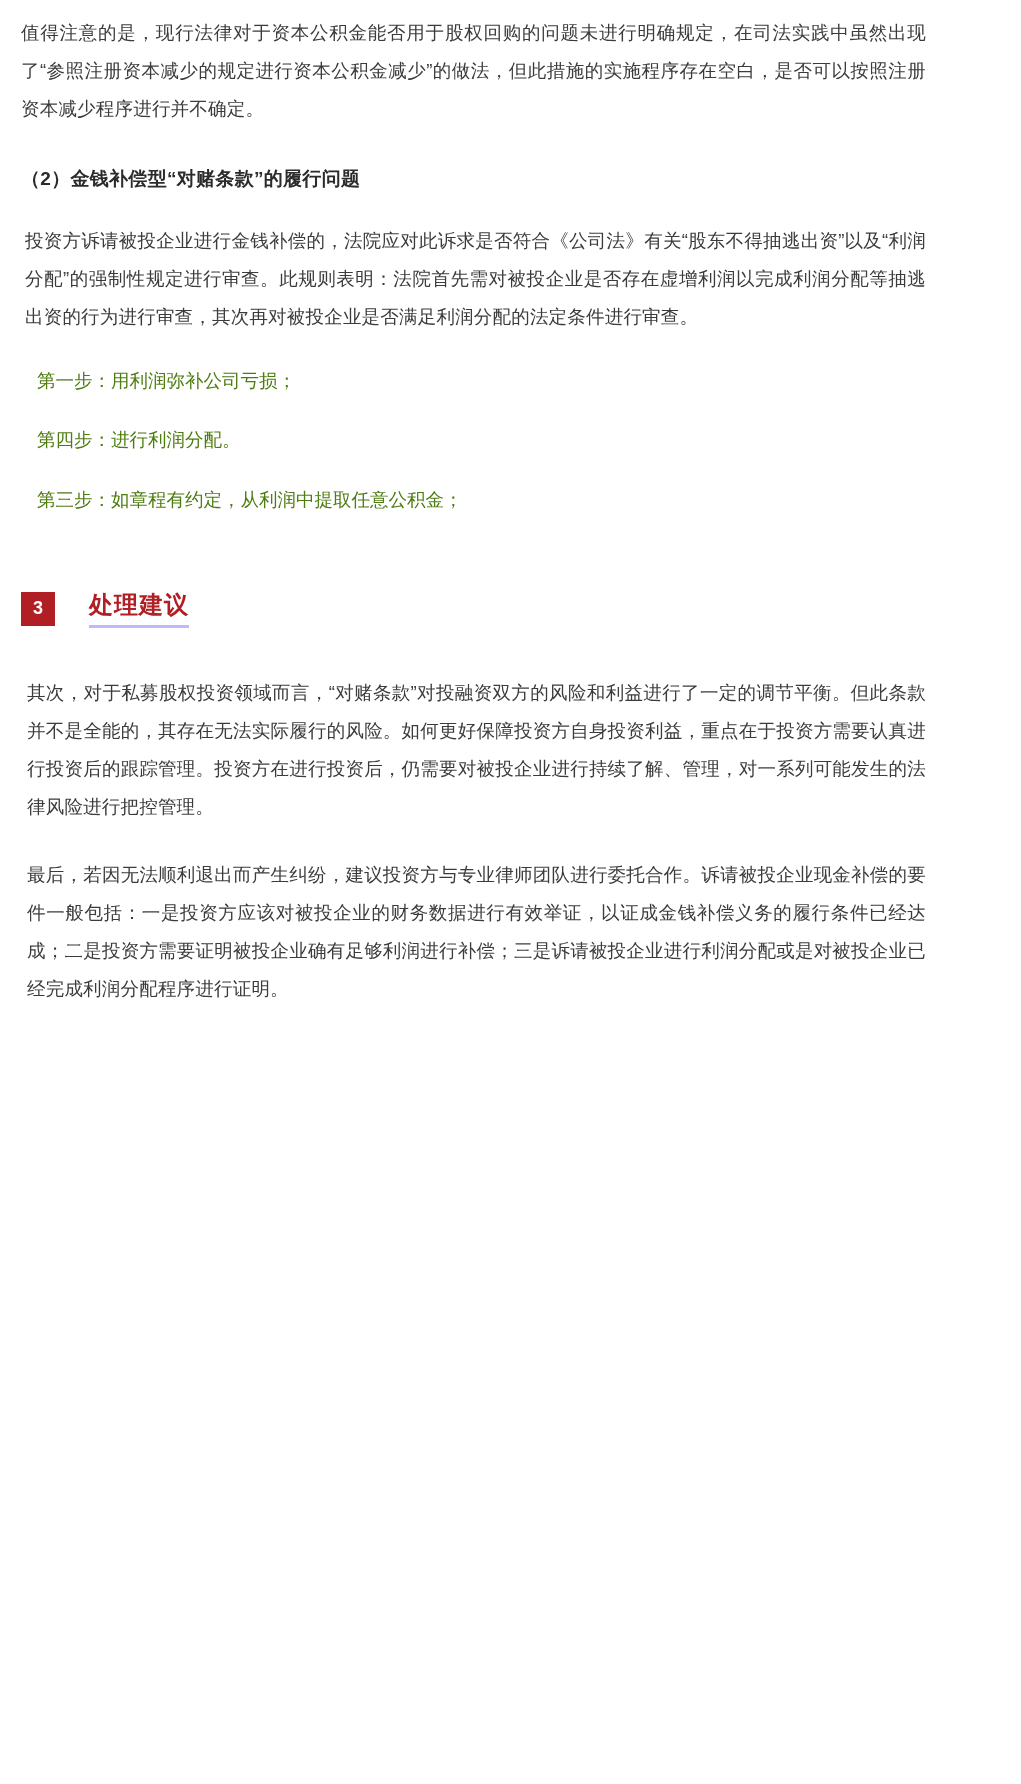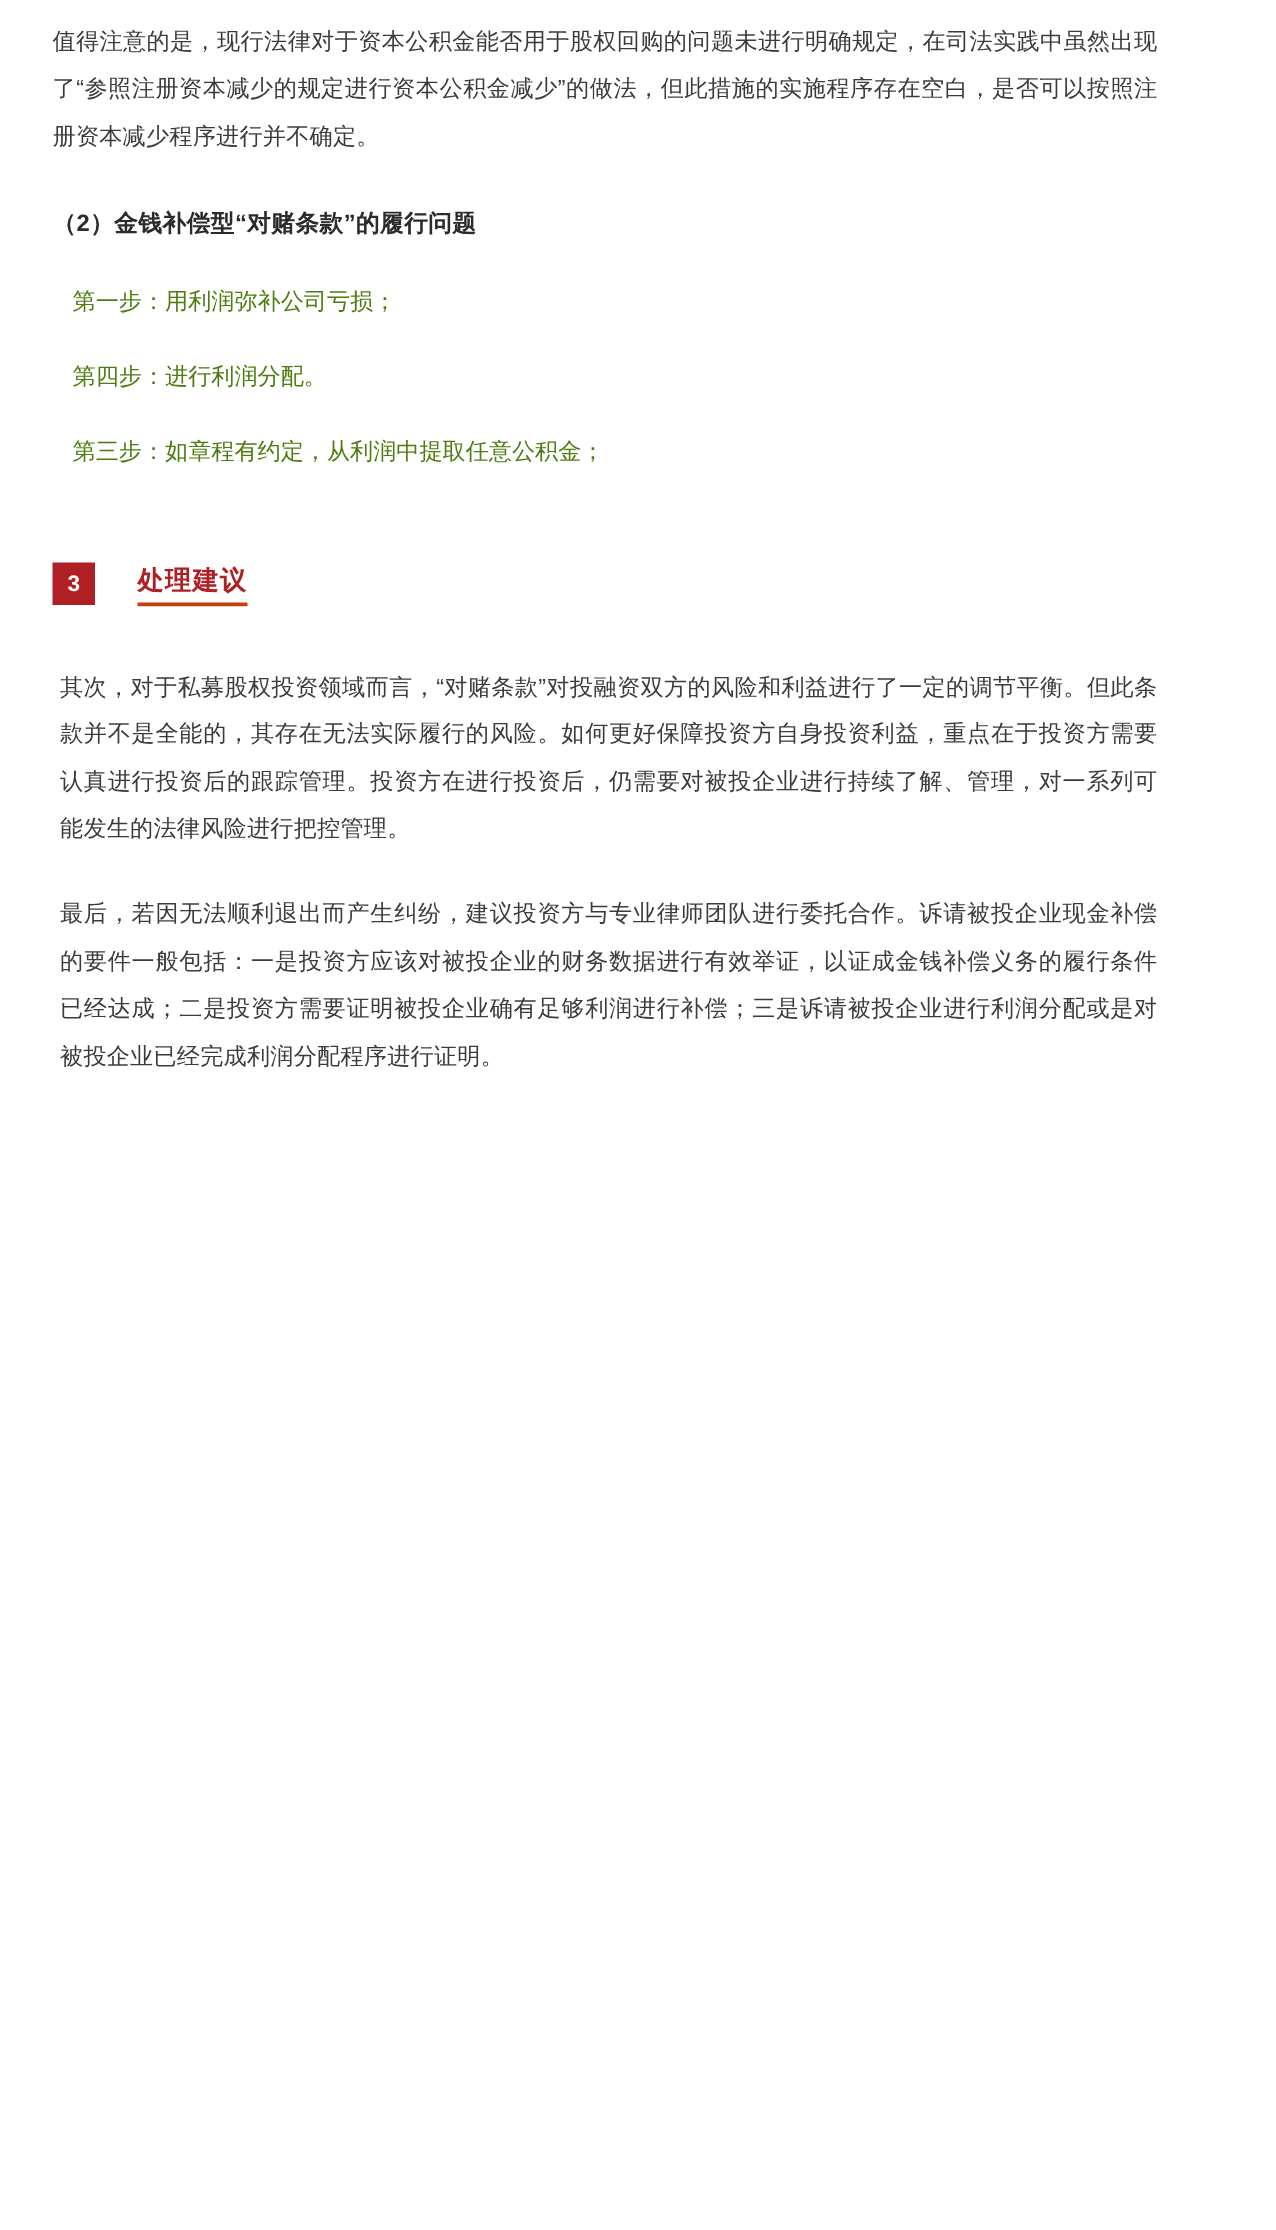--- a/index.html
+++ b/index.html
@@ -9,21 +9,21 @@
   }
   body {
     width: 1021px;
     min-height: 1784px;
     font-family: "Liberation Sans", sans-serif;
     color: #333333;
   }
   .page {
     width: 968px;
     box-sizing: border-box;
-    padding: 14px 42px 30px 42px;
+    padding: 14px 42px 30px 21px;
   }
   p.para {
     font-size: 18.5px;
     line-height: 2.05;
     color: #3b3b3b;
     margin: 0 0 26px 0;
     text-align: justify;
     letter-spacing: 0.2px;
   }
   p.para.indent {
@@ -62,43 +62,44 @@
     color: #ffffff;
     font-size: 18px;
     font-weight: bold;
     display: flex;
     align-items: center;
     justify-content: center;
     flex: none;
   }
   .section-title {
     color: #b01f24;
-    font-size: 21px;
+    font-size: 24px;
     font-weight: bold;
     margin-left: 34px;
     padding-bottom: 4px;
-    border-bottom: 3px solid #c2410c;
+    border-bottom: 3px solid #c4b5fd;
     letter-spacing: 1px;
   }
   .body-block {
     padding-left: 6px;
   }
   .body-block p.para {
     margin-bottom: 30px;
   }
 </style>
 </head>
 <body>
 
 <div class="page">
 
   <p class="para">值得注意的是，现行法律对于资本公积金能否用于股权回购的问题未进行明确规定，在司法实践中虽然出现了“参照注册资本减少的规定进行资本公积金减少”的做法，但此措施的实施程序存在空白，是否可以按照注册资本减少程序进行并不确定。</p>
 
   <div class="sub-heading">（2）金钱补偿型“对赌条款”的履行问题</div>
 
+  <p class="para indent">投资方诉请被投企业进行金钱补偿的，法院应对此诉求是否符合《公司法》有关“股东不得抽逃出资”以及“利润分配”的强制性规定进行审查。此规则表明：法院首先需对被投企业是否存在虚增利润以完成利润分配等抽逃出资的行为进行审查，其次再对被投企业是否满足利润分配的法定条件进行审查。</p>
 
 
   <p class="step">第一步：用利润弥补公司亏损；</p>
   <p class="step">第四步：进行利润分配。</p>
   <p class="step">第三步：如章程有约定，从利润中提取任意公积金；</p>
 
 
   <div class="section-head">
     <div class="section-num">3</div>
     <div class="section-title">处理建议</div>

